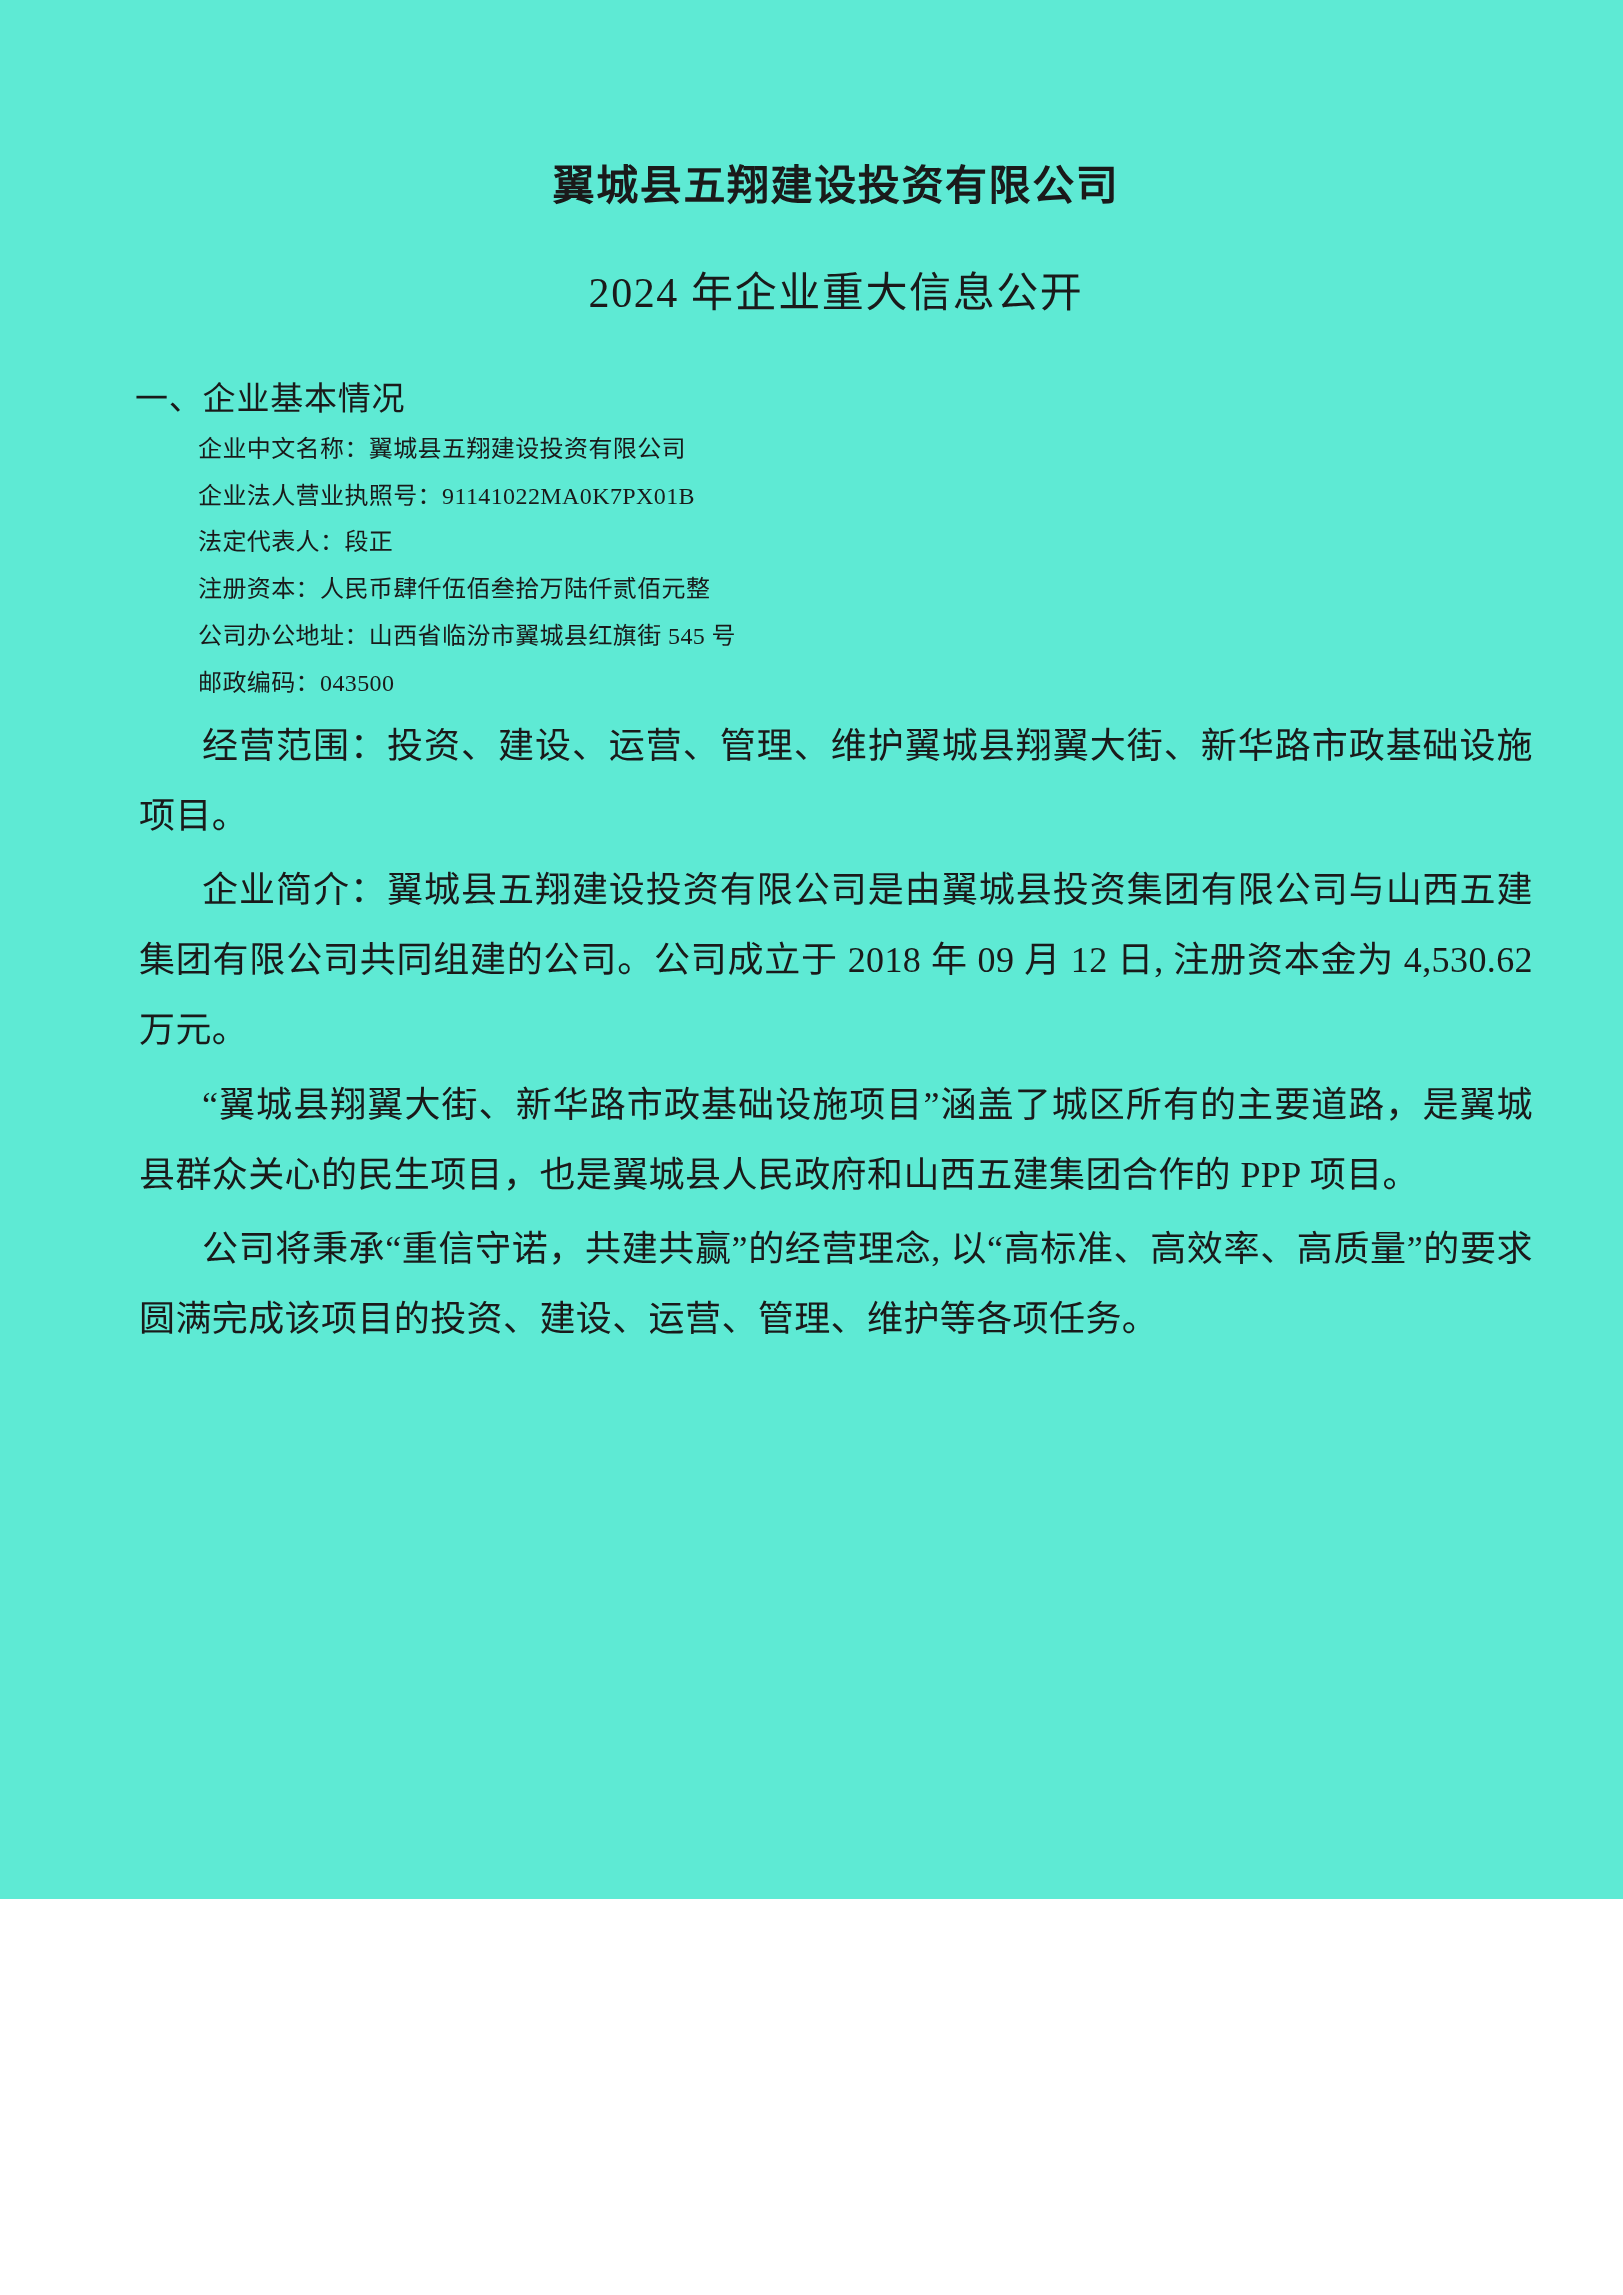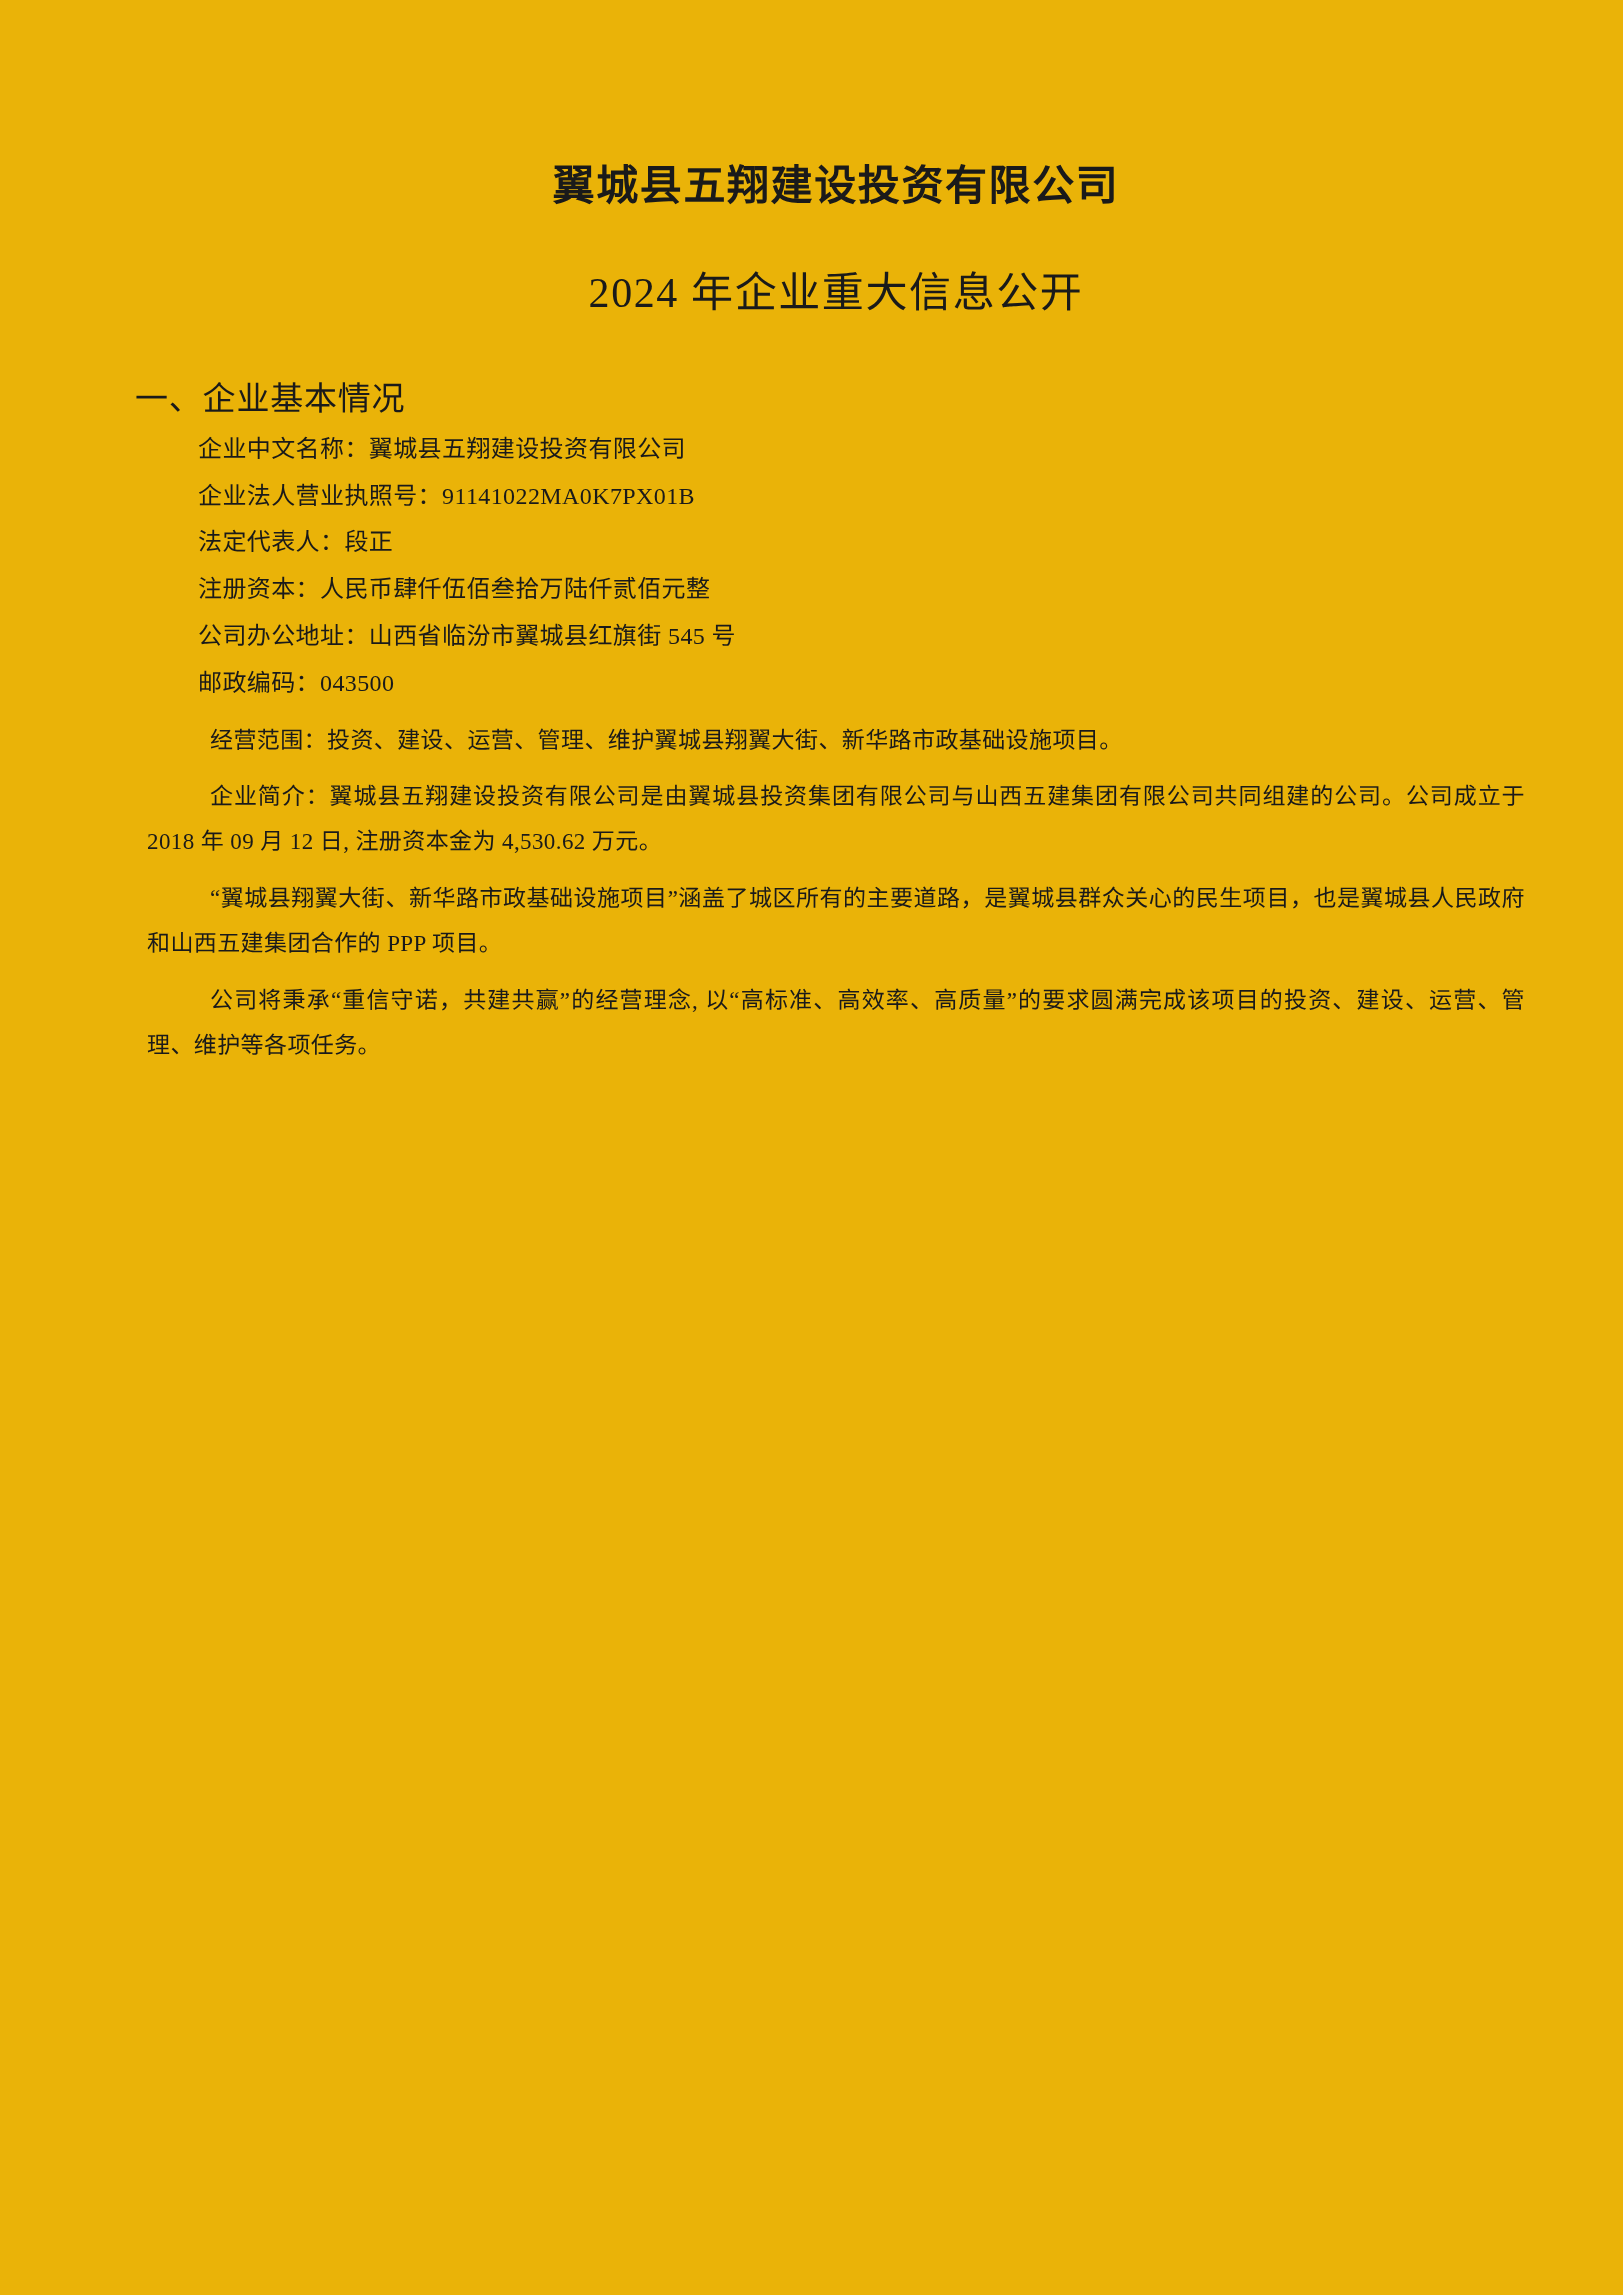--- a/index.html
+++ b/index.html
@@ -7,23 +7,23 @@
     margin: 0;
     padding: 0;
     background: #ffffff;
   }
   body {
     font-family: "Liberation Serif", "DejaVu Serif", serif;
     color: #1a1a1a;
   }
   .page {
     width: 1623px;
-    height: 2295px;
+    height: 1899px;
     box-sizing: border-box;
-    background: #eab308;
+    background: #5eead4;
     padding: 119px 86px 95px 135px;
     position: relative;
     overflow: hidden;
   }
   .doc-title {
     text-align: center;
     font-size: 42px;
     font-weight: bold;
     letter-spacing: 1.6px;
     line-height: 1.5;
@@ -46,24 +46,24 @@
   }
   .body-line {
     font-size: 24px;
     line-height: 1.95;
     text-indent: 63px;
     margin: 0;
     letter-spacing: 0.4px;
     text-align: justify;
   }
   .body-para {
-    font-size: 23px;
+    font-size: 36px;
     line-height: 1.95;
     text-indent: 63px;
-    margin: 12px;
+    margin: 4px;
     letter-spacing: 0.4px;
     text-align: justify;
   }
 </style>
 </head>
 <body>
 
 <div class="page">
 
   <h1 class="doc-title">翼城县五翔建设投资有限公司</h1>

